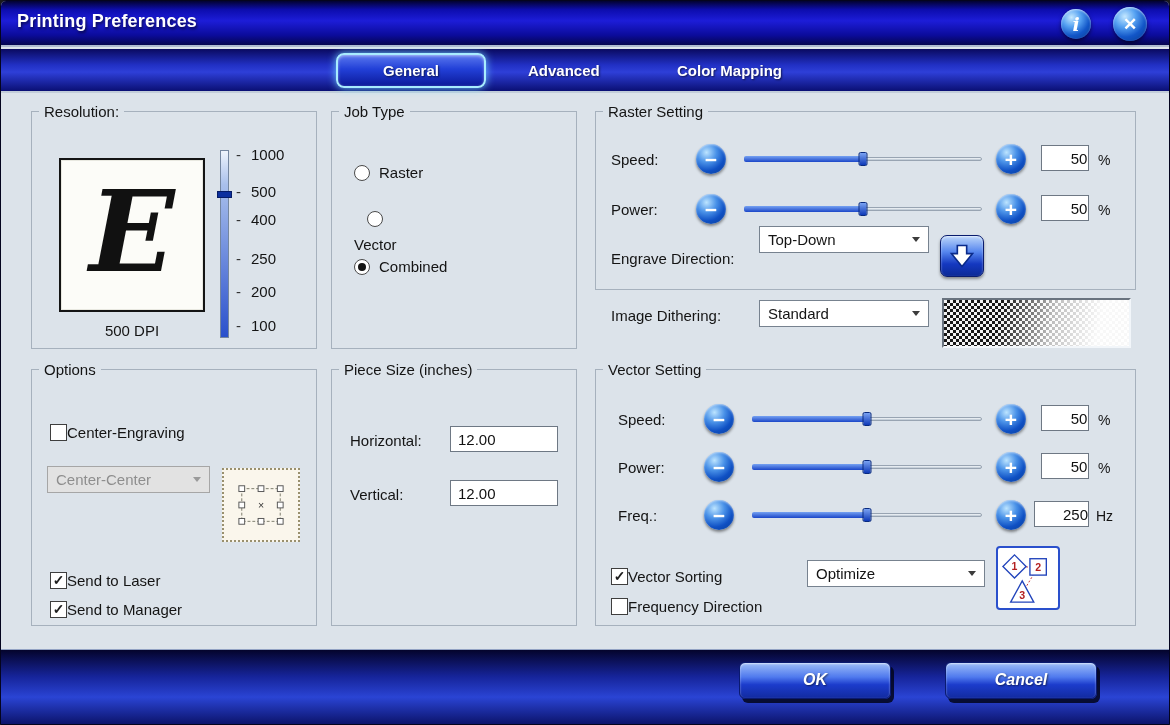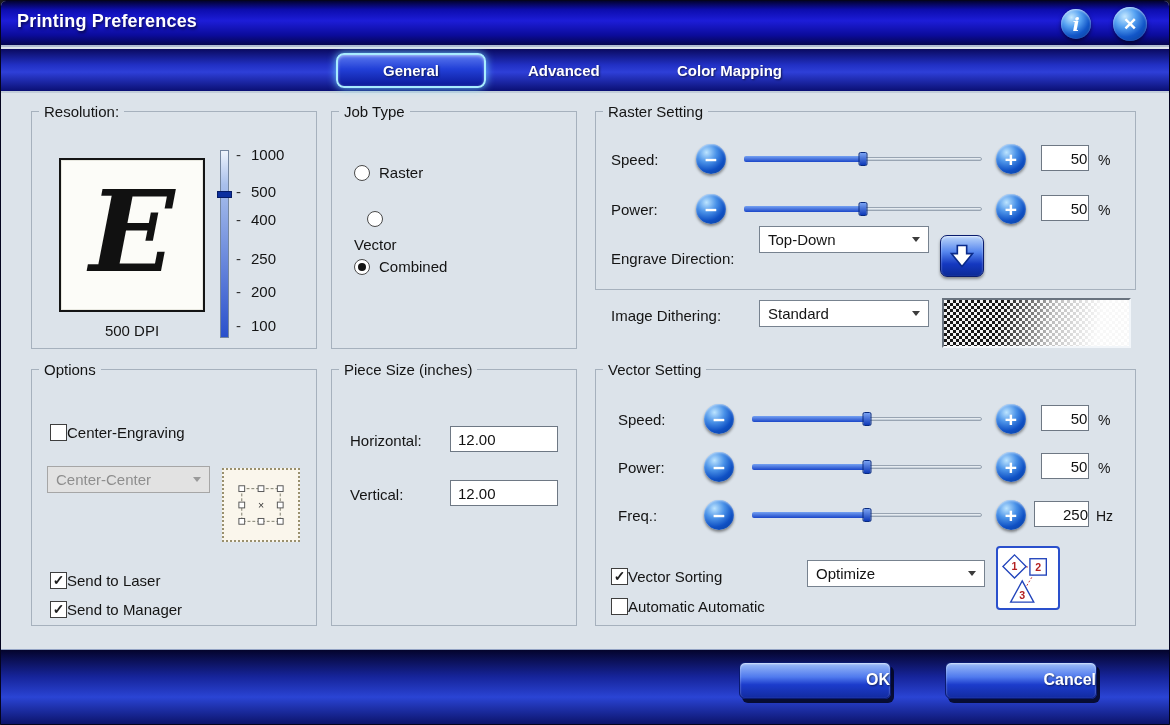--- a/index.html
+++ b/index.html
@@ -149,25 +149,26 @@
     border-radius:4px; display:flex; align-items:center; justify-content:center; cursor:pointer; }
 
   
   .footer {
     position:absolute; left:0; top:648px; width:100%; height:77px;
     background:linear-gradient(180deg,#04042c 0%,#16249a 35%,#2a44d4 62%,#0a1064 100%);
     border-top:1px solid #93a3c4;
   }
   .btn {
     position:absolute; top:12px; width:152px; height:37px; border-radius:6px;
-    color:#fff; font-weight:bold; font-size:16px; text-align:right; line-height:34px;
+    color:#fff; font-weight:bold; font-size:16px; text-align:center; line-height:34px;
     background:linear-gradient(180deg,#9cbcf8 0%,#507aee 40%,#1c3ccc 62%,#122ba0 100%);
     border:1px solid #0a1a70; cursor:pointer;
     box-shadow:3px 4px 0 rgba(2,5,26,.85), inset 0 1px 2px rgba(255,255,255,.6);
     text-shadow:1px 1px 2px rgba(0,0,0,.55);
+    font-style:italic;
   }
   .ok-btn { left:738px; }
   .cancel-btn { left:944px; }
 </style>
 </head>
 <body>
 
 <div class="window">
 
   <div class="titlebar">
@@ -390,21 +391,21 @@
         <text x="14" y="20" text-anchor="middle" font-size="11" font-weight="bold" fill="#b32020">1</text>
         <text x="38.5" y="21" text-anchor="middle" font-size="11" font-weight="bold" fill="#b32020">2</text>
         <text x="22" y="50" text-anchor="middle" font-size="11" font-weight="bold" fill="#b32020">3</text>
       </svg>
     </div>
 
     <div class="check-row" style="left:15px; top:228px;">
       <span class="checkbox">
           <span class="mark">✓</span>
         </span>
-      <span>Automatic Automatic</span>
+      <span>Frequency Direction</span>
     </div>
   </div>
 
   <div class="footer">
     <div class="btn ok-btn">OK</div>
     <div class="btn cancel-btn">Cancel</div>
   </div>
 
 </div>
 

